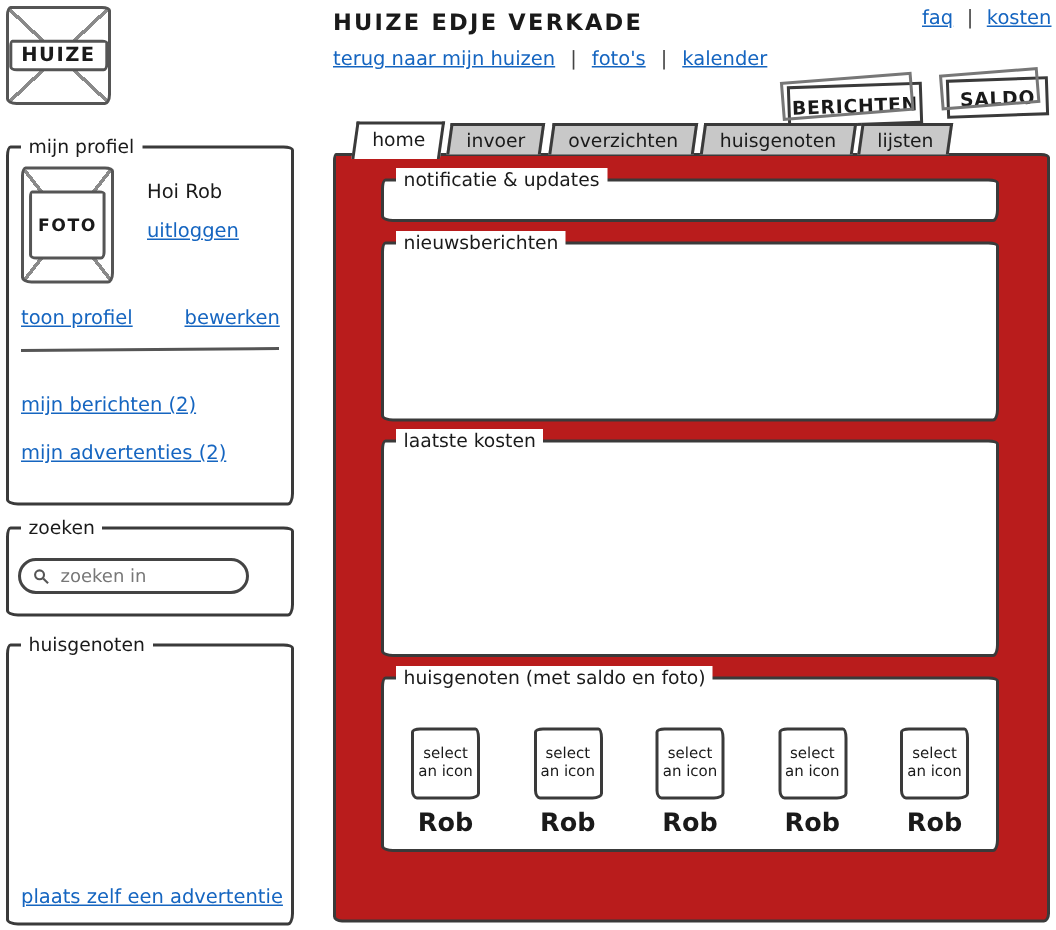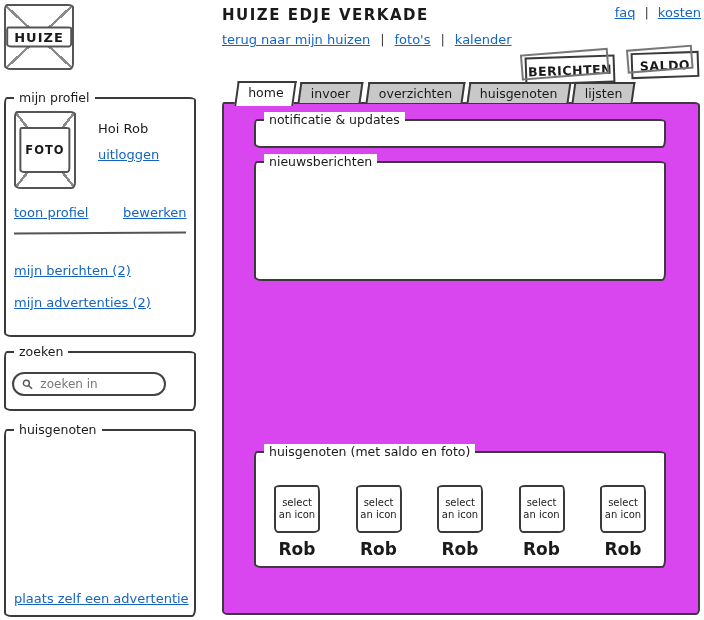--- a/index.html
+++ b/index.html
@@ -118,21 +118,21 @@
     margin-bottom: 3px;
     cursor: pointer;
     white-space: nowrap;
   }
   .tab > span { display: inline-block; transform: skewX(8deg); }
   .tab.active { background: #fff; padding-bottom: 6px; margin-bottom: 0; z-index: 6; }
 
   .panel {
     position: absolute; left: 222px; top: 102px; width: 478px; height: 513px;
     border: 2px solid var(--border); border-radius: 2px 6px 4px 6px / 5px 3px 6px 4px;
-    background: #d946ef;
+    background: #b91c1c;
   }
   .sec { background: #fff; }
   .notif { left: 30px; top: 15px; width: 412px; height: 29px; }
   .news  { left: 30px; top: 57px; width: 412px; height: 120px; }
   .costs { left: 30px; top: 189px; width: 412px; height: 145px; }
   .house { left: 30px; top: 347px; width: 412px; height: 117px; text-decoration: underline; }
 
   .hm-row {
     position: absolute; left: 0; top: 0; right: 0;
     display: flex; justify-content: space-between;
@@ -232,20 +232,23 @@
   <div class="panel">
 
     <div class="group sec notif">
       <span class="legend">notificatie &amp; updates</span>
     </div>
 
     <div class="group sec news">
       <span class="legend">nieuwsberichten</span>
     </div>
 
+    <div class="group sec costs">
+      <span class="legend">laatste kosten</span>
+    </div>
 
     <div class="group sec house">
       <span class="legend">huisgenoten (met saldo en foto)</span>
       <div class="hm-row">
 
         <div class="housemate">
           <div class="icon-ph">
             <span>select an icon</span>
           </div>
           <div class="hm-name">Rob</div>

